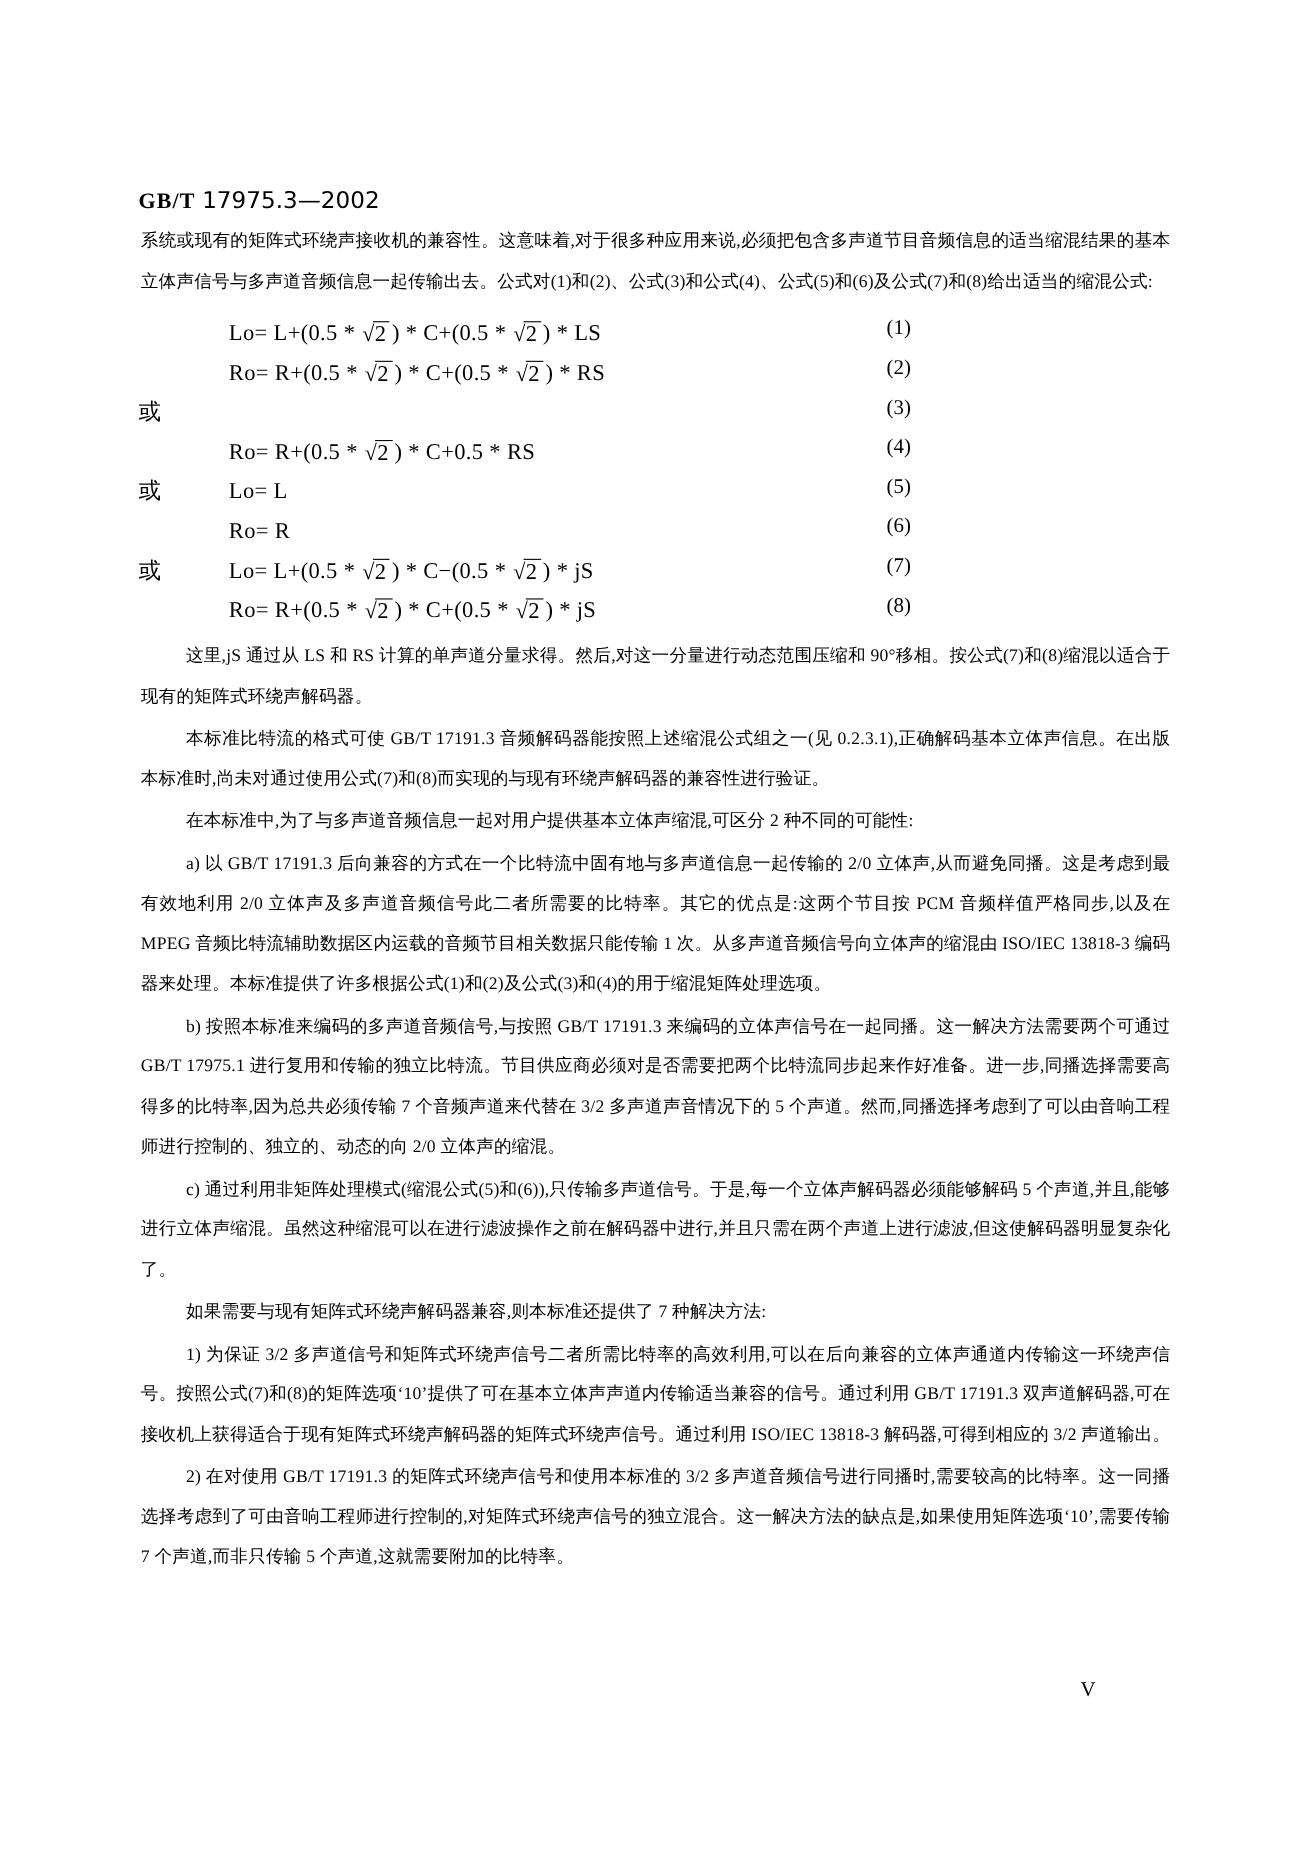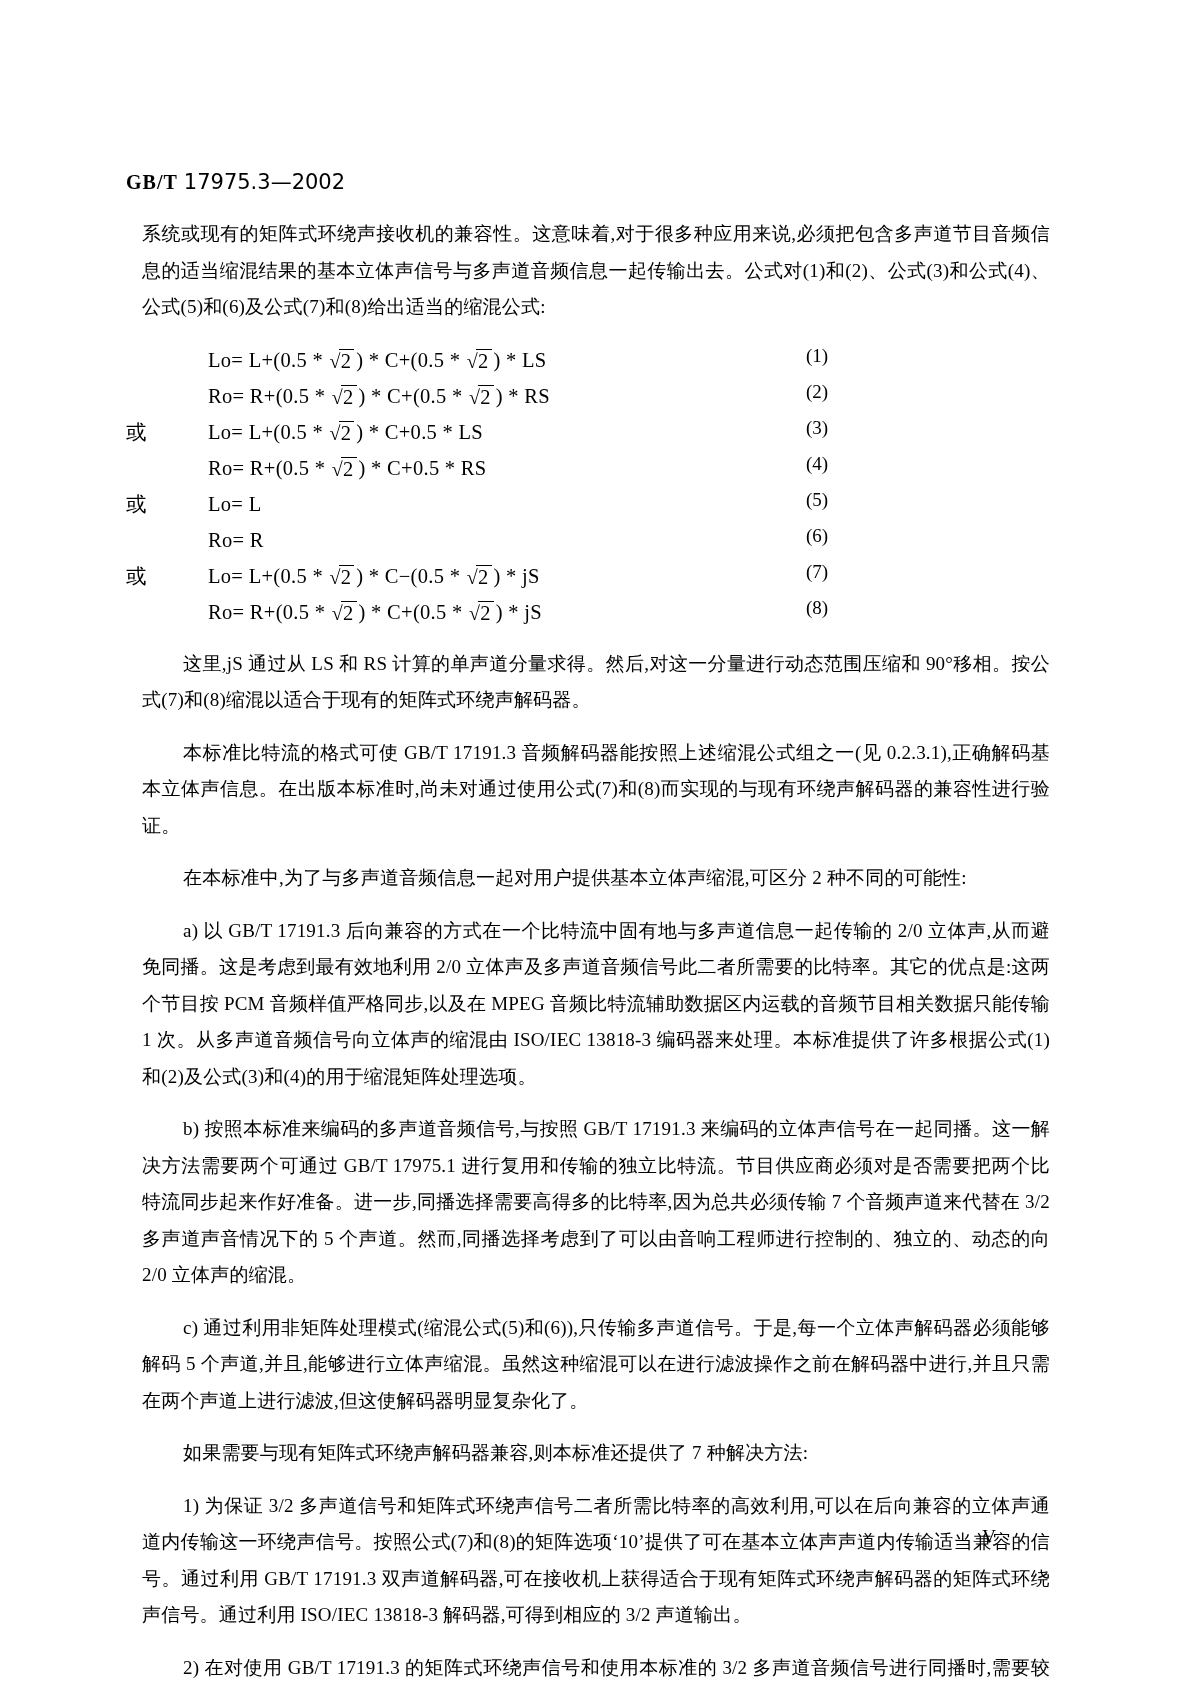--- a/index.html
+++ b/index.html
@@ -44,22 +44,22 @@
   .doc-header .num {
     font-family: "DejaVu Sans", "Liberation Sans", sans-serif;
     font-weight: normal;
     font-size: 21px;
     letter-spacing: 0px;
     margin-left: 6px;
   }
 
   
   p.body-par {
-    margin: 16px;
-    font-size: 19px;
+    margin: 2px;
+    font-size: 16px;
     line-height: 36.5px;
     text-align: justify;
     text-justify: inter-ideograph;
     letter-spacing: 0.2px;
     font-family: "Liberation Serif", "DejaVu Serif", serif;
   }
   p.indent {
     text-indent: 41px;
   }
   .first-block { margin-top: 26px; }
@@ -144,21 +144,20 @@
         <span class="fnum">(1)</span>
       </div>
 
       <div class="frow">
         <span class="feq">Ro= R+(0.5 * <span class="rad"><span class="sq">√</span><span class="val">2</span></span>) * C+(0.5 * <span class="rad"><span class="sq">√</span><span class="val">2</span></span>) * RS</span>
         <span class="fnum">(2)</span>
       </div>
 
       <div class="frow">
         <span class="or-label">或</span>
-        <span class="feq">Lo= L+(0.5 * <span class="rad"><span class="sq">√</span><span class="val">2</span></span>) * C+0.5 * LS</span>
         <span class="fnum">(3)</span>
       </div>
 
       <div class="frow">
         <span class="feq">Ro= R+(0.5 * <span class="rad"><span class="sq">√</span><span class="val">2</span></span>) * C+0.5 * RS</span>
         <span class="fnum">(4)</span>
       </div>
 
       <div class="frow">
         <span class="or-label">或</span>

